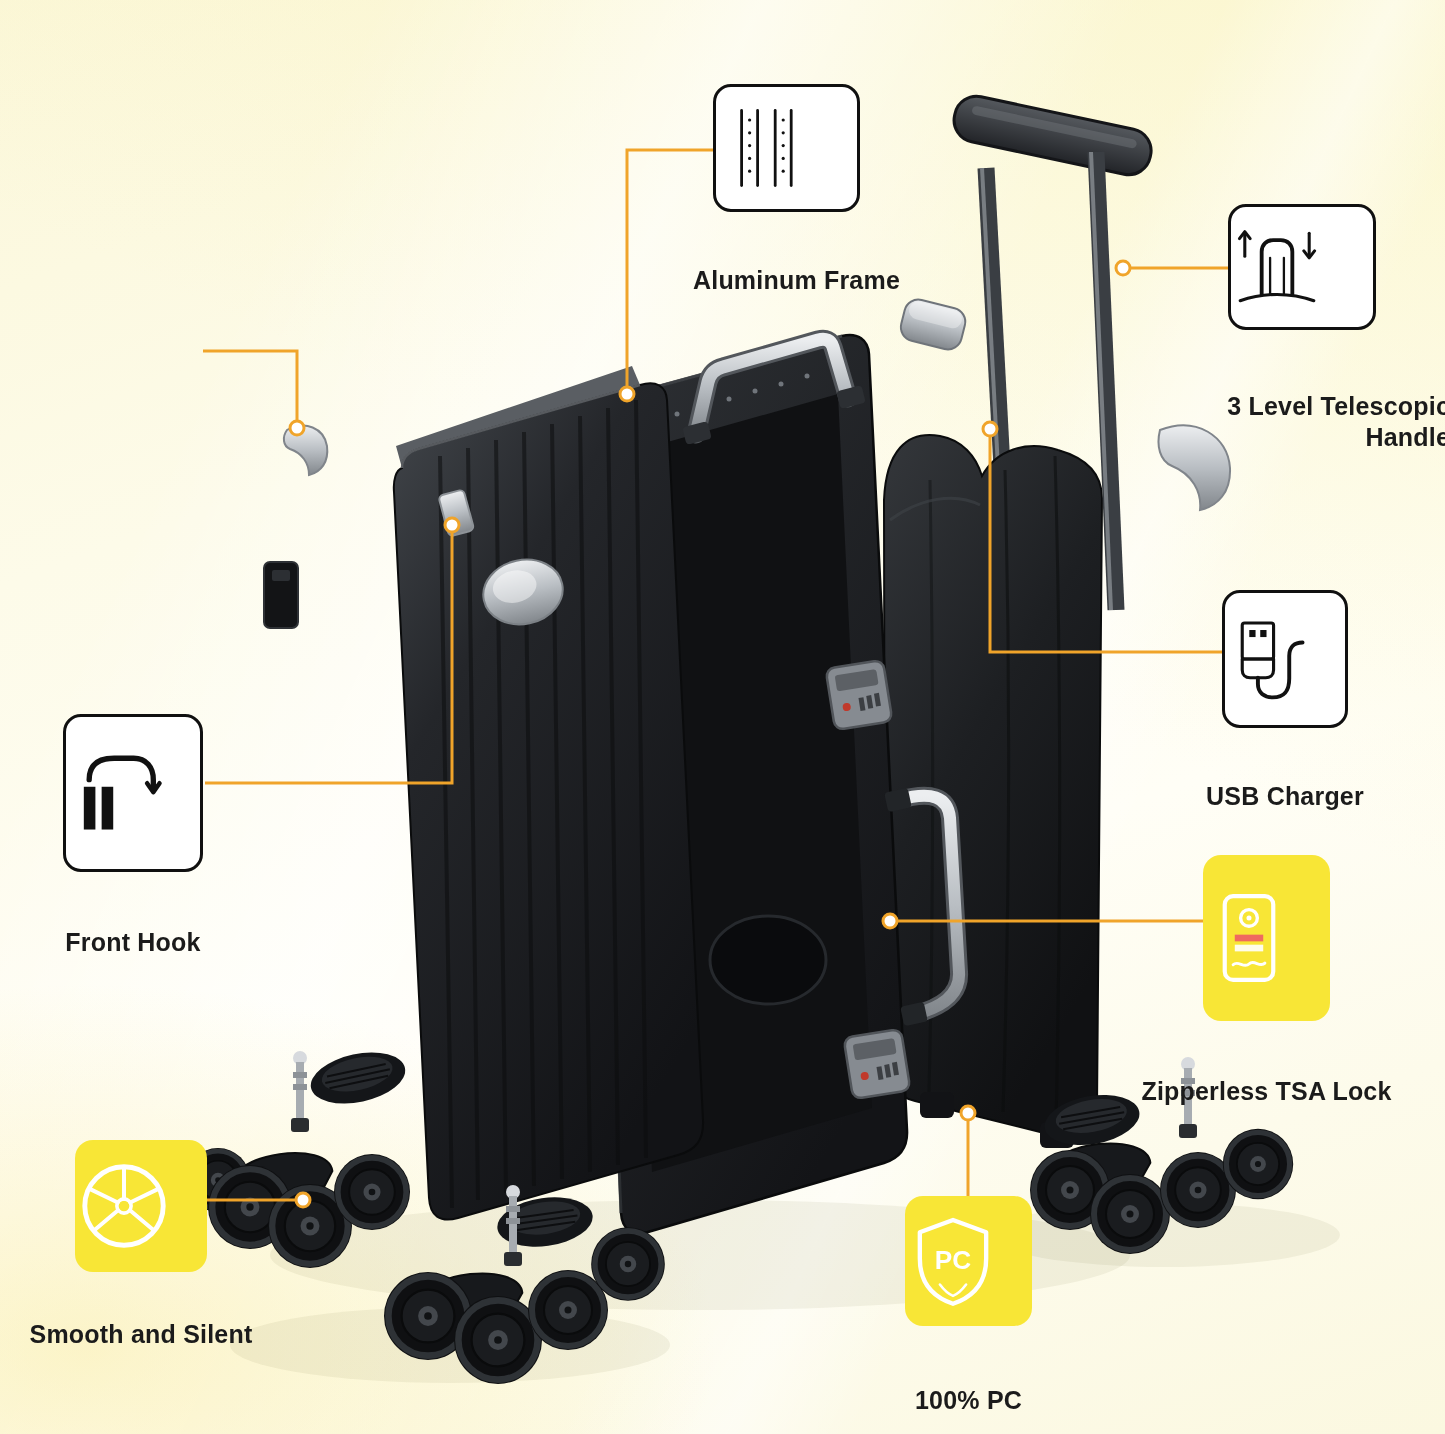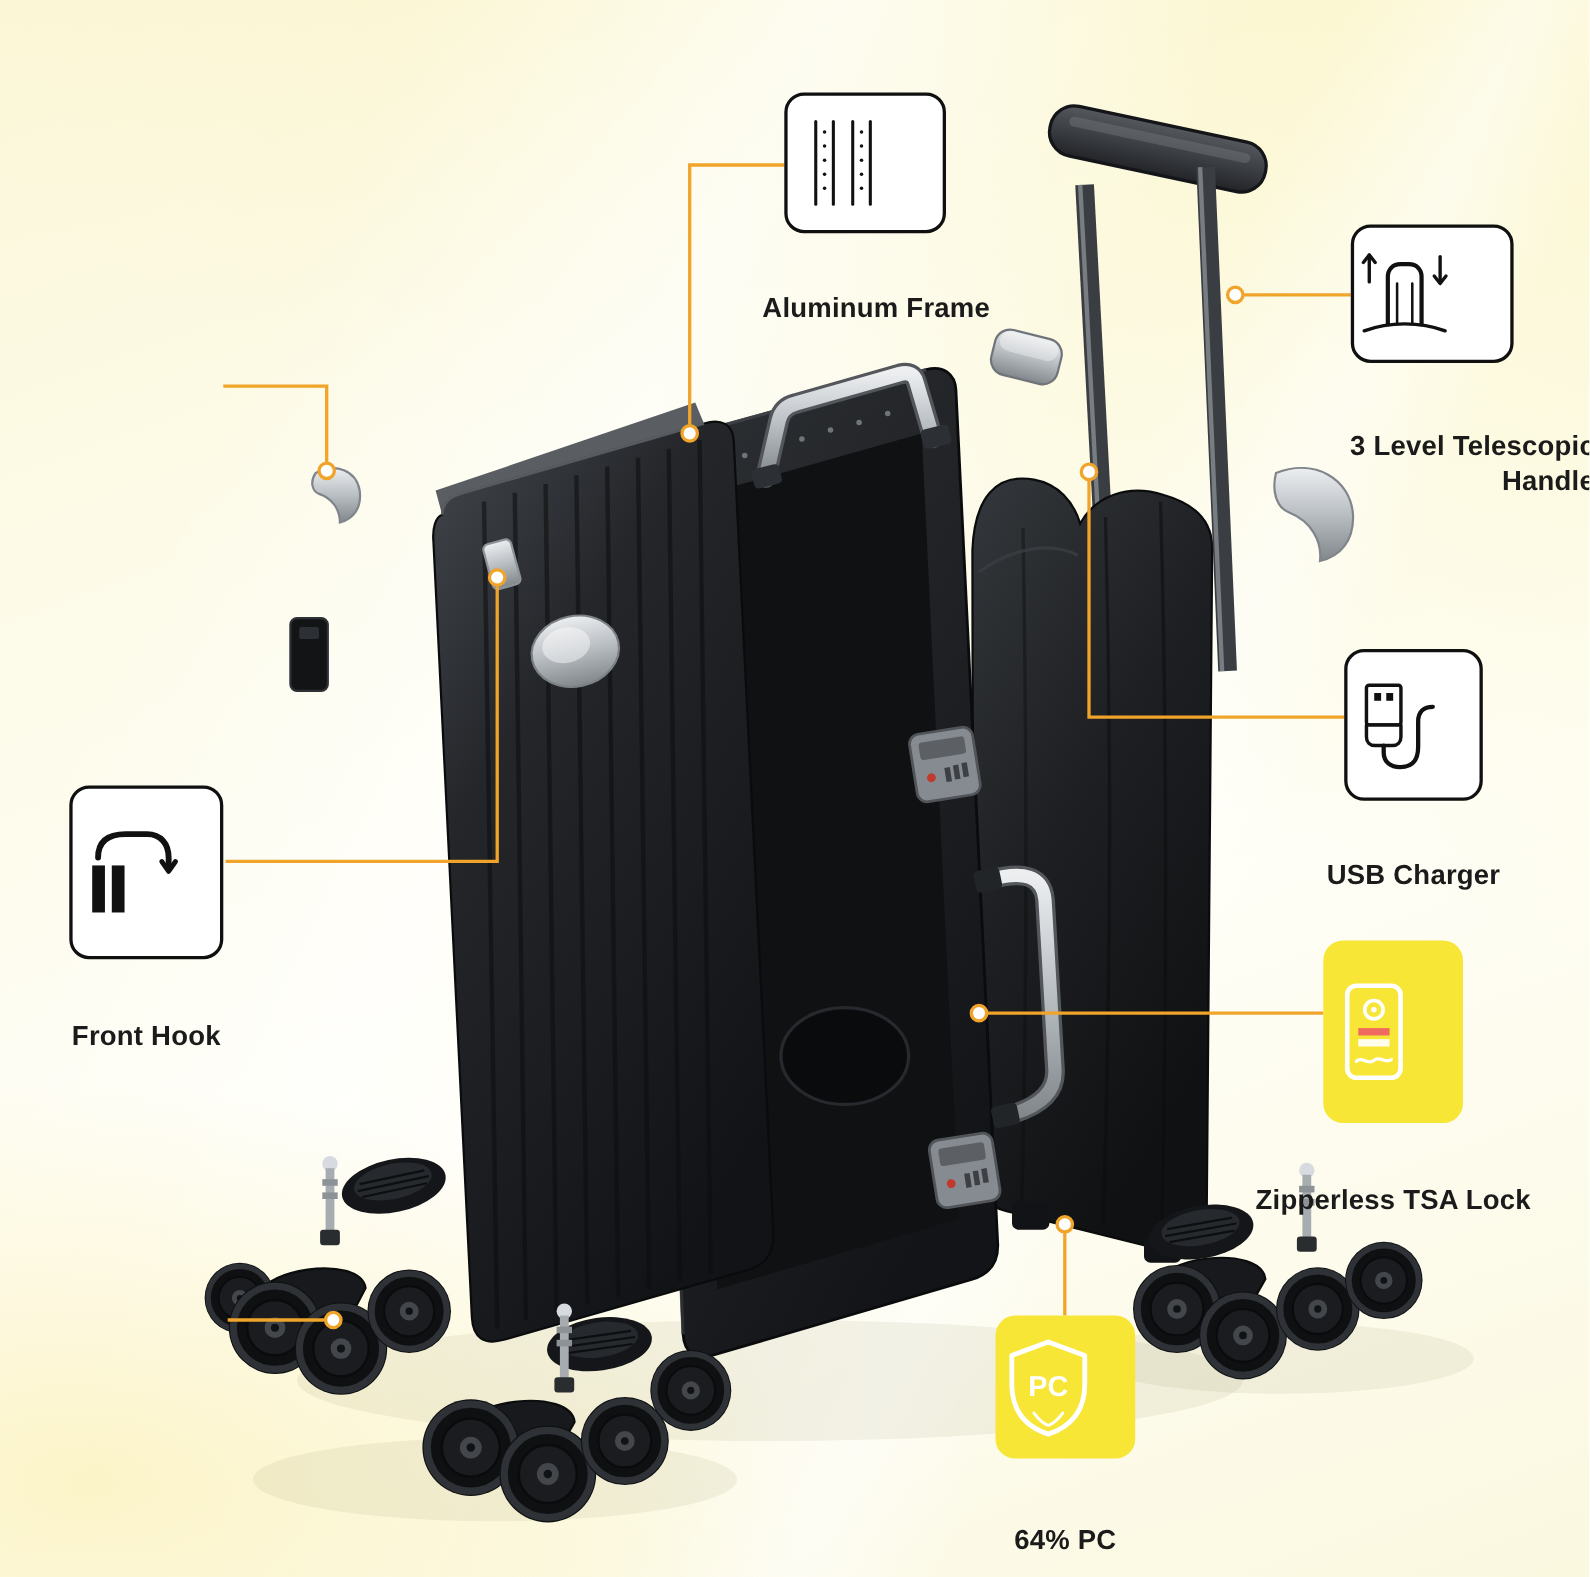--- a/index.html
+++ b/index.html
@@ -387,25 +387,39 @@
         <circle cx="55" cy="36" r="10" stroke-width="4"></circle>
         <circle cx="55" cy="36" r="3" fill="currentColor" stroke="none"></circle>
         <rect x="38" y="56" width="34" height="8" class="tsa-red" stroke="none"></rect>
         <rect x="38" y="68" width="34" height="8" fill="currentColor" stroke="none" opacity="0.9"></rect>
         <path d="M36 92 C42 86 49 97 55 91 C61 85 68 96 74 90" stroke-width="3.5"></path>
       </svg>
     </div>
     <div class="feature-label" style="top:calc(100% + 20px);">Zipperless TSA Lock</div>
   </div>
 
+  <div class="callout" style="left:75px; top:1140px; width:132px; height:132px;">
+    <div class="icon-box yellow">
+      <svg width="98" height="98" viewBox="0 0 110 110" fill="none" stroke="currentColor" stroke-linecap="round">
+        <circle cx="55" cy="55" r="44" stroke-width="5.5"></circle>
+        <circle cx="55" cy="55" r="8" stroke-width="4"></circle>
+        <path d="M55 47 V13" stroke-width="4.5"></path>
+        <path d="M62 51 L93 36" stroke-width="4.5"></path>
+        <path d="M62 60 L88 82" stroke-width="4.5"></path>
+        <path d="M48 60 L22 82" stroke-width="4.5"></path>
+        <path d="M48 51 L17 36" stroke-width="4.5"></path>
+      </svg>
+    </div>
+    <div class="feature-label" style="top:calc(100% + 12px);">Smooth and Silent</div>
+  </div>
 
   <div class="callout" style="left:905px; top:1196px; width:127px; height:130px;">
     <div class="icon-box yellow">
       <svg width="96" height="100" viewBox="0 0 110 110" fill="none" stroke="currentColor" stroke-linecap="round" stroke-linejoin="round">
         <path d="M55 8 L93 22 V52 C93 80 79 96 55 104 C31 96 17 80 17 52 V22 Z" stroke-width="5"></path>
         <text x="55" y="64" text-anchor="middle" class="shield-text" stroke="none">PC</text>
         <path d="M40 82 C46 90 50 93 55 95 C60 93 64 90 70 82" stroke-width="3"></path>
       </svg>
     </div>
-    <div class="feature-label" style="top:calc(100% + 24px);">64% PC</div>
+    <div class="feature-label" style="top:calc(100% + 24px);">100% PC</div>
   </div>
 
 </div>
 
 </body></html>

